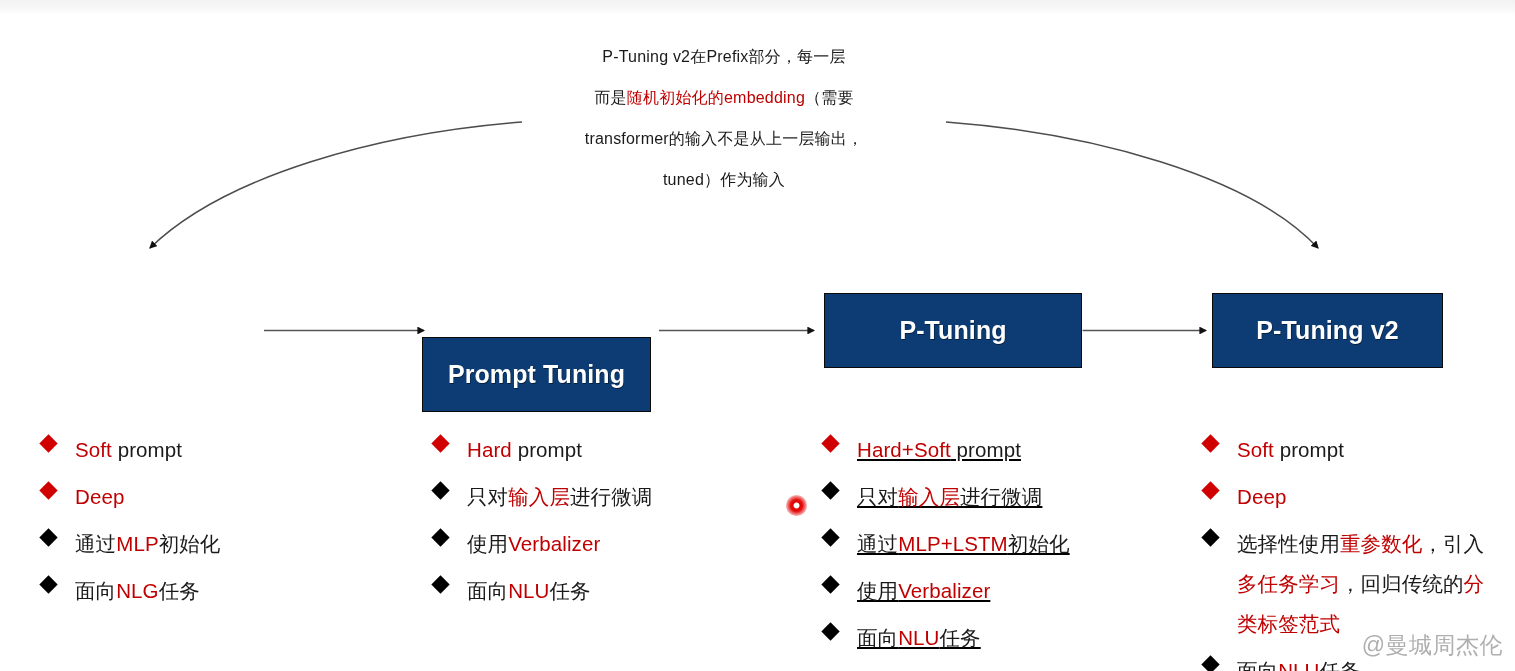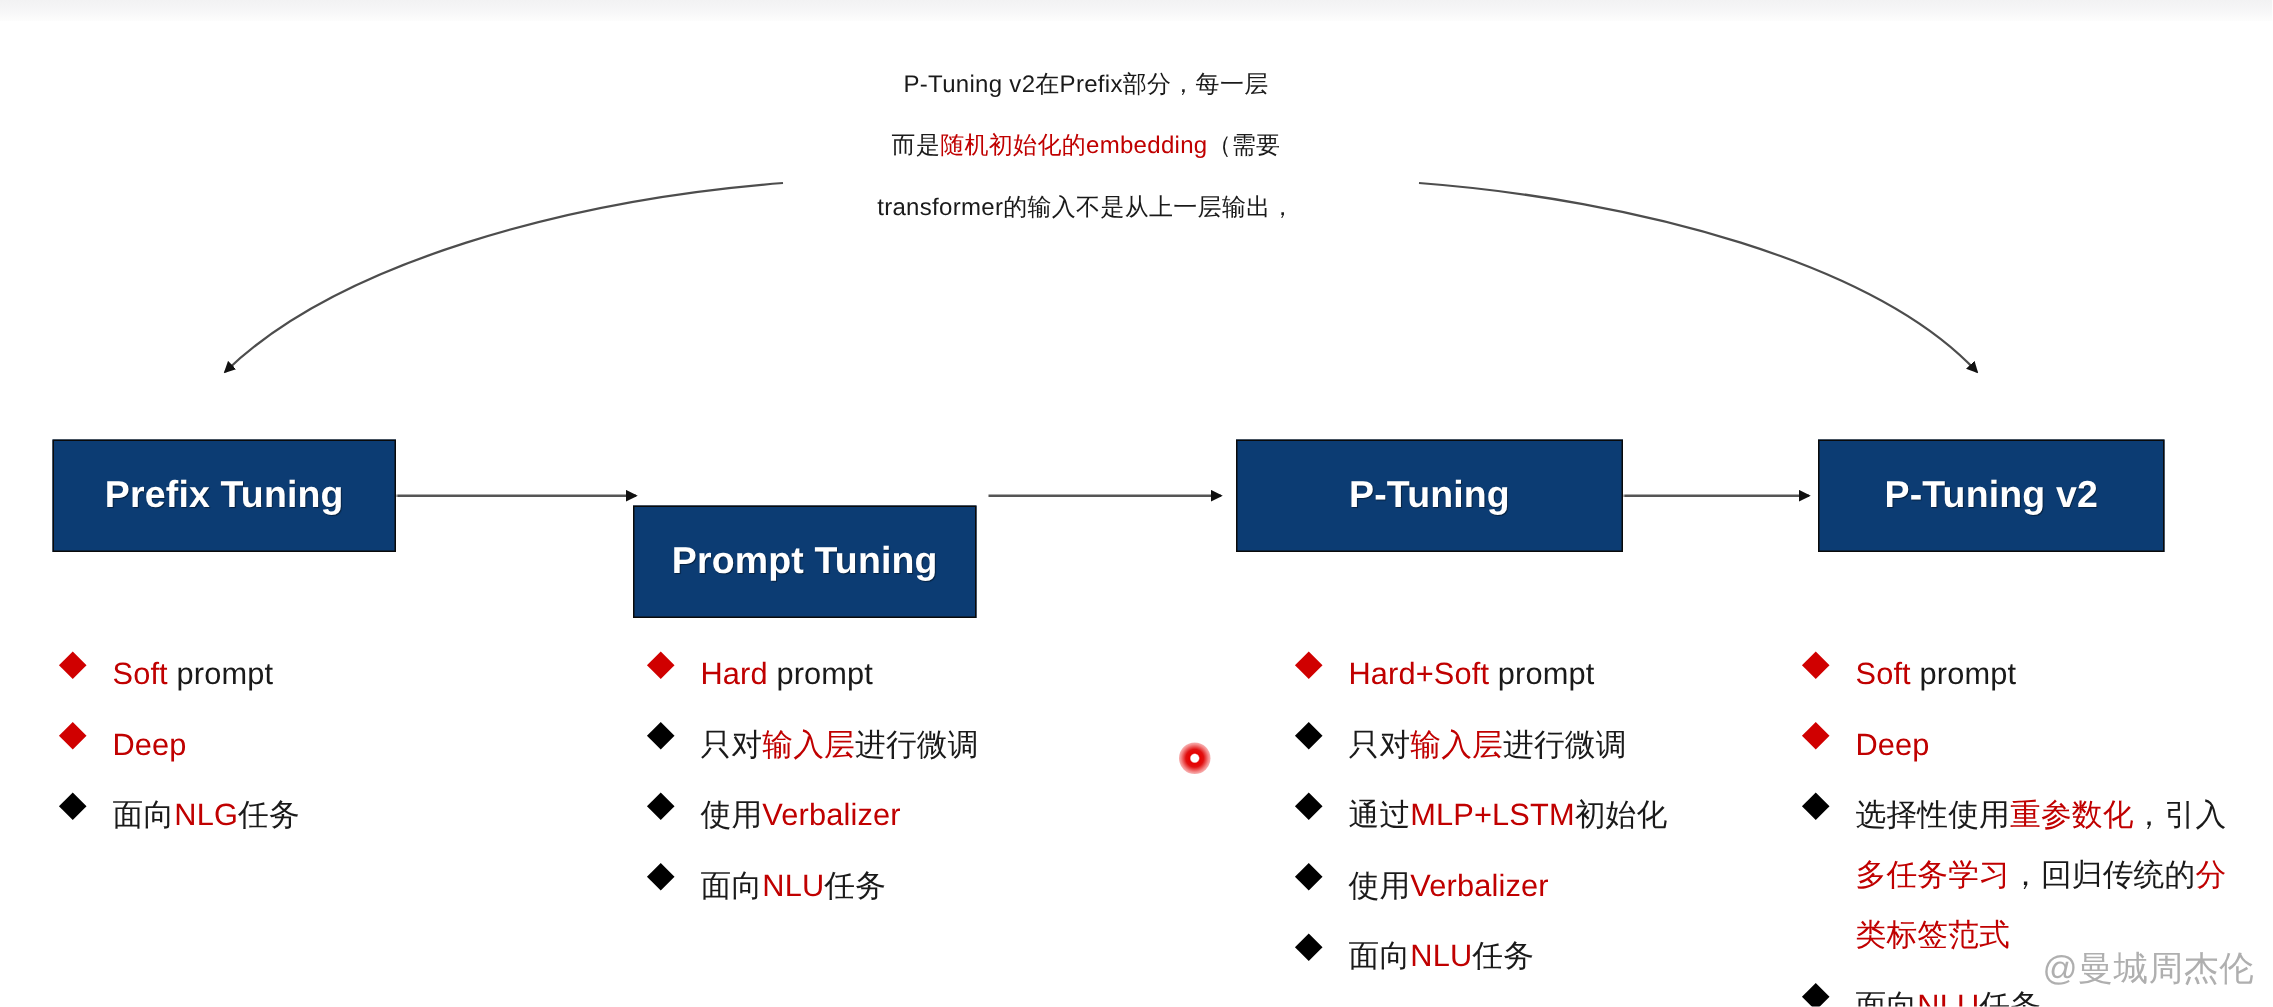--- a/index.html
+++ b/index.html
@@ -85,21 +85,21 @@
   .columns {
     position: absolute;
     left: 0;
     top: 430px;
     width: 1515px;
     z-index: 3;
   }
   .col { position: absolute; top: 0; }
   .col.c0 { left: 42px;   width: 360px; }
   .col.c1 { left: 434px;  width: 360px; }
-  .col.c2 { left: 866px;  width: 370px; }
+  .col.c2 { left: 824px;  width: 370px; text-decoration: underline; }
   .col.c3 { left: 1204px; width: 300px; }
 
   .bullet {
     display: flex;
     align-items: flex-start;
     margin-bottom: 7px;
   }
   .dia {
     flex: 0 0 auto;
     width: 13px;
@@ -150,20 +150,21 @@
 </style>
 </head>
 <body>
 
 <div class="top-band"></div>
 
 <div class="caption">
     <span class="line"><span>P-Tuning v2在Prefix部分，每一层</span></span>
     <span class="line"><span>而是</span><span class="red">随机初始化的embedding</span><span>（需要</span></span>
     <span class="line"><span>transformer的输入不是从上一层输出，</span></span>
+    <span class="line"><span>tuned）作为输入</span></span>
   </div>
 
 <svg class="arrows" viewBox="0 0 1515 671" width="1515" height="671">
   <defs>
     <marker id="tri" viewBox="0 0 10 10" refX="8.5" refY="5" markerWidth="5.2" markerHeight="5.2" orient="auto-start-reverse">
       <path d="M 0 0 L 10 5 L 0 10 z" fill="#111111"></path>
     </marker>
     <marker id="tri2" viewBox="0 0 10 10" refX="8.5" refY="5" markerWidth="4.6" markerHeight="4.6" orient="auto-start-reverse">
       <path d="M 0 0 L 10 5 L 0 10 z" fill="#111111"></path>
     </marker>
@@ -172,23 +173,20 @@
   <path d="M 522 122 C 380 133, 225 175, 150 248" fill="none" stroke="#4d4d4d" stroke-width="1.5" marker-end="url(#tri)"></path>
 
   <path d="M 946 122 C 1090 133, 1250 175, 1318 248" fill="none" stroke="#4d4d4d" stroke-width="1.5" marker-end="url(#tri)"></path>
 
   <line x1="264" y1="330.5" x2="424" y2="330.5" stroke="#555555" stroke-width="1.7" marker-end="url(#tri2)"></line>
   <line x1="659" y1="330.5" x2="814" y2="330.5" stroke="#555555" stroke-width="1.7" marker-end="url(#tri2)"></line>
   <line x1="1051" y1="330.5" x2="1206" y2="330.5" stroke="#555555" stroke-width="1.7" marker-end="url(#tri2)"></line>
 </svg>
 
 <div class="flow">
-  <div class="node n0">
-    <span class="node-label">Prefix Tuning</span>
-  </div>
   <div class="node n1">
     <span class="node-label">Prompt Tuning</span>
   </div>
   <div class="node n2">
     <span class="node-label">P-Tuning</span>
   </div>
   <div class="node n3">
     <span class="node-label">P-Tuning v2</span>
   </div>
 </div>
@@ -198,20 +196,24 @@
       <div class="bullet">
         <span class="dia red"></span>
         <span class="btext"><span class="red">Soft</span><span> prompt</span></span>
       </div>
       <div class="bullet">
         <span class="dia red"></span>
         <span class="btext"><span class="red">Deep</span></span>
       </div>
       <div class="bullet">
         <span class="dia"></span>
+        <span class="btext"><span>通过</span><span class="red">MLP</span><span>初始化</span></span>
+      </div>
+      <div class="bullet">
+        <span class="dia"></span>
         <span class="btext"><span>面向</span><span class="red">NLG</span><span>任务</span></span>
       </div>
     </div>
   <div class="col c1">
       <div class="bullet">
         <span class="dia red"></span>
         <span class="btext"><span class="red">Hard</span><span> prompt</span></span>
       </div>
       <div class="bullet">
         <span class="dia"></span>

